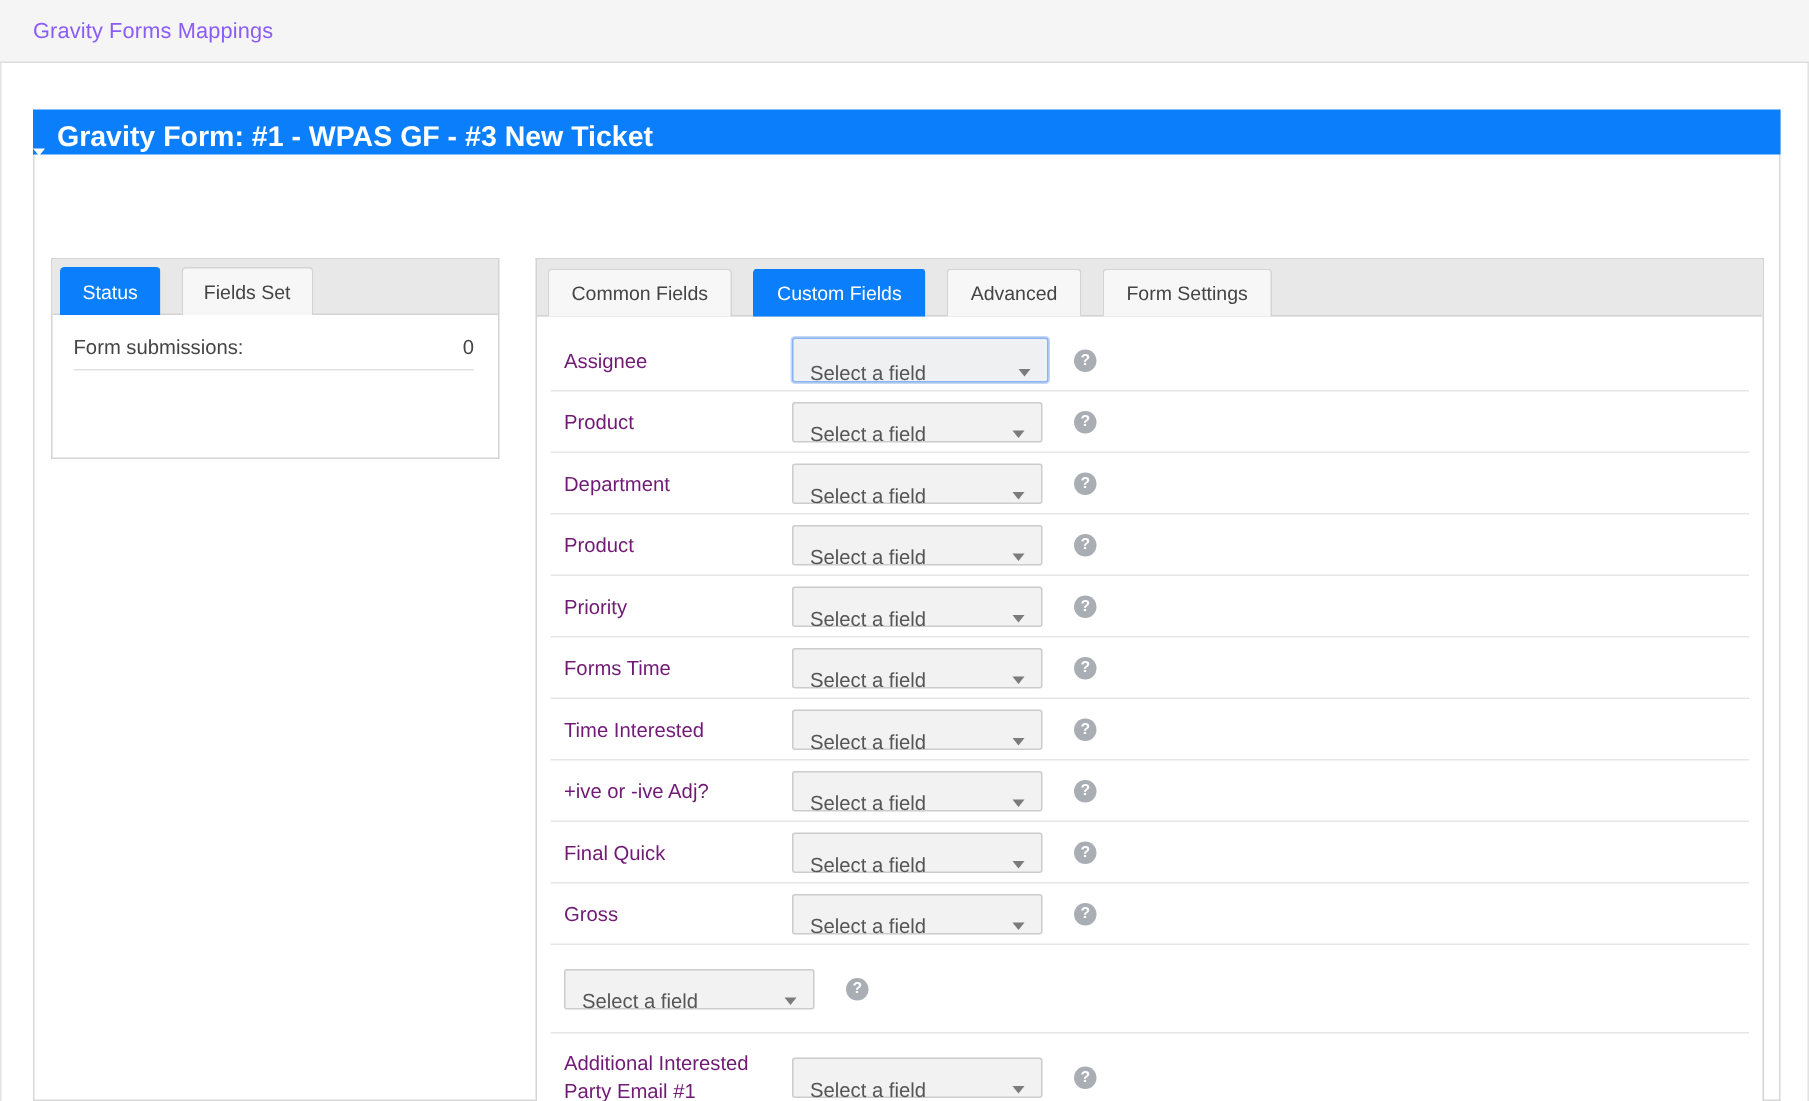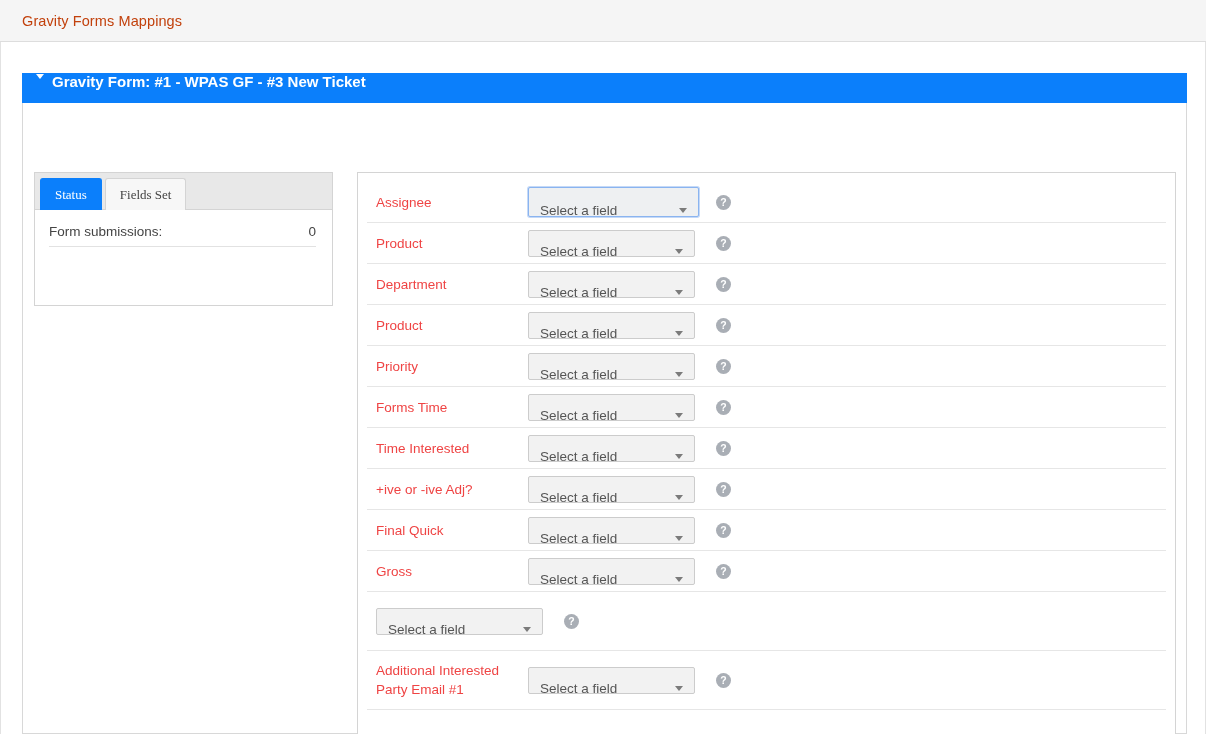--- a/index.html
+++ b/index.html
@@ -15,21 +15,21 @@
   #topbar {
     height: 42px;
     background: #f5f5f5;
     border-bottom: 1px solid #dddddd;
     display: flex;
     align-items: center;
     padding-left: 22px;
   }
   #topbar .title {
     font-size: 14.5px;
-    color: #c2410c;
+    color: #8b5cf6;
     letter-spacing: .1px;
   }
 
   
   #page {
     position: relative;
     width: 1206px;
     height: 692px;
     background: #ffffff;
     border-left: 1px solid #e2e2e2;
@@ -49,23 +49,22 @@
   }
   #form-header {
     position: absolute;
     left: 21px;
     top: 31px;
     width: 1165px;
     height: 30px;
     background: #0b7ffb;
     color: #ffffff;
     display: flex;
-    align-items: flex-start;
-    padding-left: 14px;
-    font-size: 15px;
+    align-items: flex-end;
+    font-size: 19px;
     font-weight: bold;
     z-index: 5;
     cursor: pointer;
   }
   #form-header .caret {
     display: inline-block;
     width: 0; height: 0;
     border-left: 4.5px solid transparent;
     border-right: 4.5px solid transparent;
     border-top: 5.5px solid #ffffff;
@@ -95,26 +94,25 @@
   .tab {
     height: 31px;
     line-height: 30px;
     padding: 0 14px;
     font-size: 13px;
     color: #444444;
     background: #f7f7f7;
     border: 1px solid #d4d4d4;
     border-bottom: none;
     border-radius: 3px 3px 0 0;
-    margin-right: 3px;
+    margin-right: 14px;
     cursor: pointer;
     position: relative;
     z-index: 2;
     white-space: nowrap;
-    font-family: Liberation Serif, serif;
   }
   .tab.active {
     background: #0b7ffb;
     border-color: #0b7ffb;
     color: #ffffff;
   }
 
   
   #left-box {
     position: absolute;
@@ -169,21 +167,21 @@
     display: flex;
     align-items: center;
     min-height: 41px;
     border-bottom: 1px solid #e6e6e6;
     padding: 0 0 0 9px;
     margin: 0 9px;
   }
   .row .label {
     width: 152px;
     font-size: 13.5px;
-    color: #ef4444;
+    color: #701a75;
     line-height: 19px;
     padding-right: 8px;
   }
   .row.two-line { min-height: 59px; }
   .row .selwrap { width: 175px; display: flex; align-items: center; }
 
   .fakeselect {
     width: 167px;
     height: 27px;
     background: #f2f2f2;
@@ -249,20 +247,26 @@
     </div>
     <div class="body">
       <div class="submissions-row">
         <span>Form submissions:</span>
         <span class="val">0</span>
       </div>
     </div>
   </div>
 
   <div id="right-box" class="tabpanel">
+    <div class="tabbar">
+      <div class="tab">Common Fields</div>
+      <div class="tab active">Custom Fields</div>
+      <div class="tab">Advanced</div>
+      <div class="tab">Form Settings</div>
+    </div>
     <div id="rows">
         <div class="row">
           <div class="label">Assignee</div>
           <div class="selwrap">
             <div class="fakeselect focused">
               <span>Select a field</span>
               <span class="arrow"></span>
             </div>
           </div>
           <div class="help">?</div>

